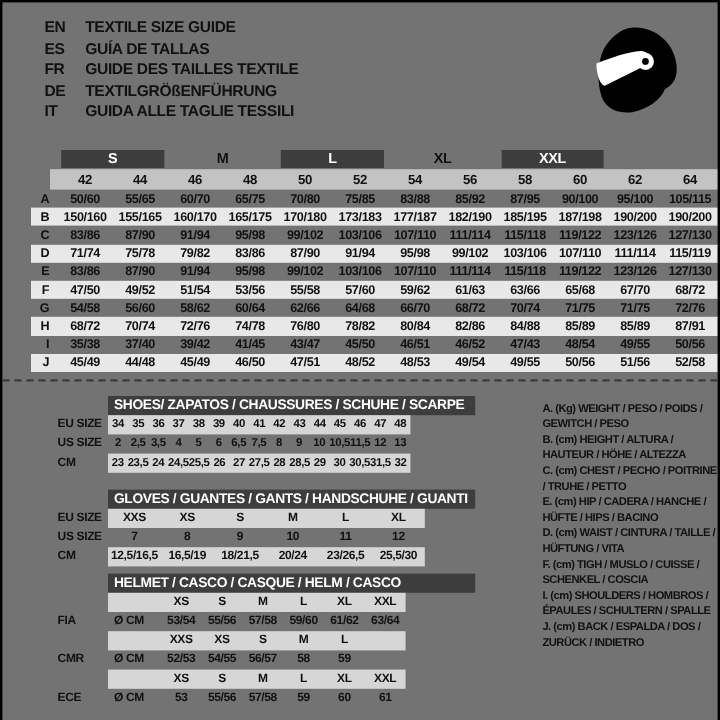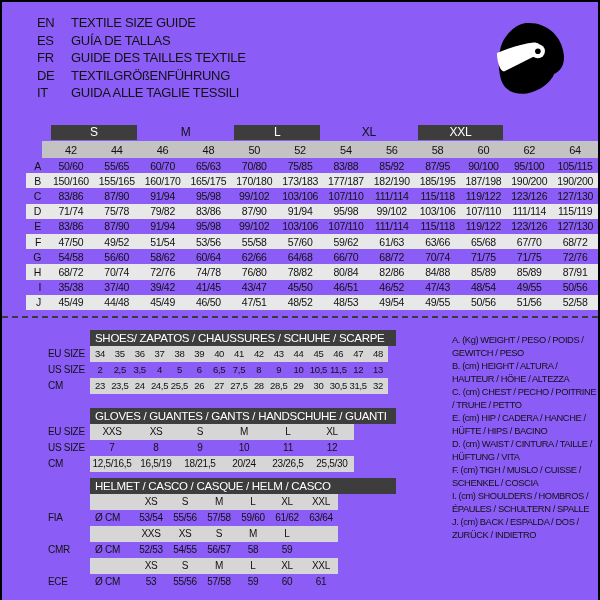--- a/index.html
+++ b/index.html
@@ -1,24 +1,24 @@
 <!DOCTYPE html>
 <html><head>
 <meta charset="utf-8">
 <style>
   html,body{margin:0;padding:0;background:#fff;}
   .page{
     position:relative;
     width:600px;height:600px;
     box-sizing:border-box;
-    background:#8b5cf6;
+    background:#737373;
     border:2px solid #000;
     border-bottom:none;
     font-family:"Liberation Sans",sans-serif;
-    font-weight:normal;
+    font-weight:bold;
     color:#111;
     letter-spacing:-0.3px;
     overflow:hidden;
   }
   
   .hdr{position:relative;height:112px;}
   .langs{position:absolute;left:35px;top:12px;}
   .lang-row{display:flex;height:17.5px;align-items:center;font-size:13px;}
   .lang-code{width:34px;}
   .helmet{position:absolute;right:28px;top:12px;width:88px;height:92px;}
@@ -39,21 +39,21 @@
   .lower{display:flex;margin-top:12px;gap:46px;}
   .lower-left{width:398px;flex:0 0 398px;}
   .bar{margin-left:88px;width:306px;height:16px;background:#3d3d3d;color:#fff;
        font-size:11.5px;line-height:16px;padding-left:5px;box-sizing:border-box;
        white-space:nowrap;}
   .sub-row{display:flex;height:16px;align-items:center;}
   .sub-label{width:88px;flex:0 0 88px;padding-left:46px;box-sizing:border-box;font-size:10px;}
   .vals{display:grid;align-items:center;height:16px;font-size:9.5px;}
   .vals .c{text-align:center;white-space:nowrap;}
   .vals.shaded{background:#d6d6d6;}
-  .vals-shoes{width:298px;grid-template-columns:repeat(15,1fr);}
+  .vals-shoes{width:252px;grid-template-columns:repeat(15,1fr);}
   .vals-gloves{width:264px;grid-template-columns:repeat(6,44px);font-size:10px;}
   .vals-helmet{width:248px;grid-template-columns:44px repeat(6,34px);font-size:10px;}
   .vals .unit{text-align:left;padding-left:5px;}
   .gap14{height:14px;} .gap6{height:6px;}
   
   .legend{flex:1;padding-left:6px;padding-top:4px;}
   .legend-item{font-size:9.3px;line-height:13px;letter-spacing:-0.4px;}
 </style>
 </head>
 <body>
@@ -114,21 +114,21 @@
         <div class="c">58</div>
         <div class="c">60</div>
         <div class="c">62</div>
         <div class="c">64</div>
       </div>
       <div class="mt-row mt-data">
         <div class="lab">A</div>
         <div class="c">50/60</div>
         <div class="c">55/65</div>
         <div class="c">60/70</div>
-        <div class="c">65/63</div>
+        <div class="c">65/75</div>
         <div class="c">70/80</div>
         <div class="c">75/85</div>
         <div class="c">83/88</div>
         <div class="c">85/92</div>
         <div class="c">87/95</div>
         <div class="c">90/100</div>
         <div class="c">95/100</div>
         <div class="c">105/115</div>
       </div>
       <div class="mt-row mt-data striped">

